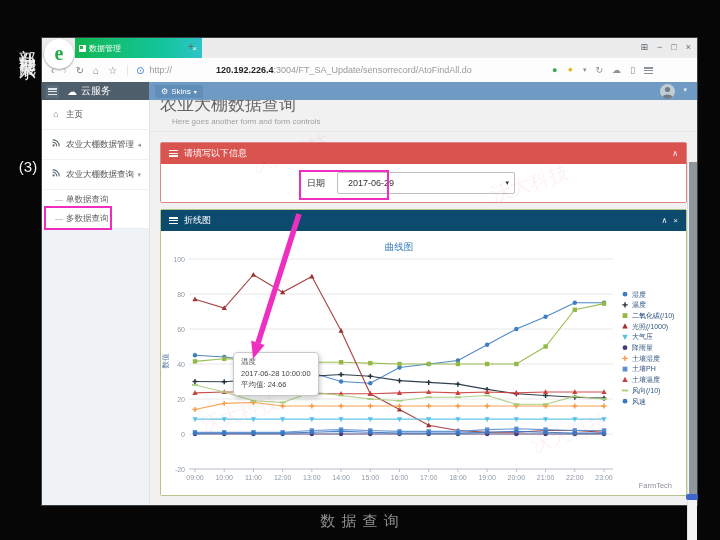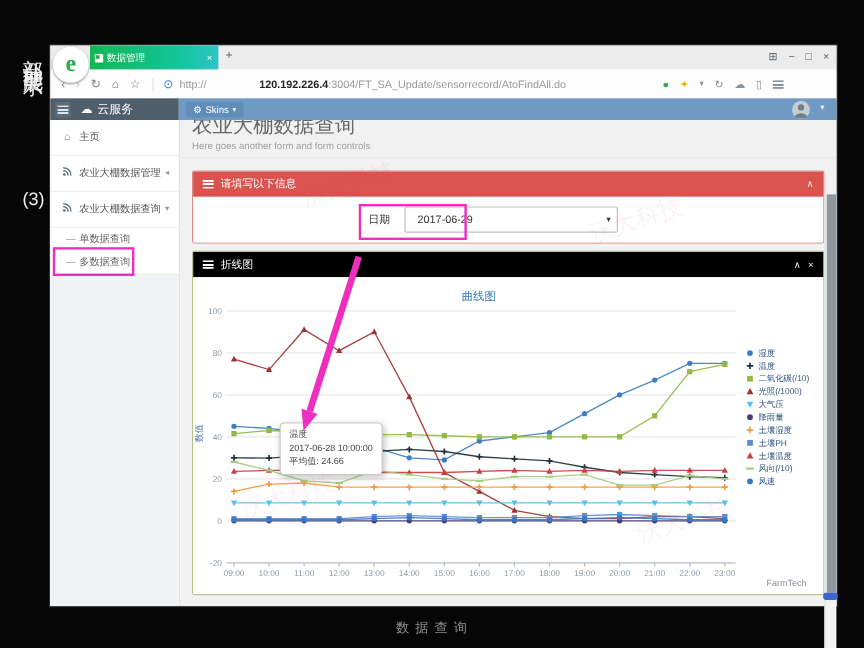--- a/index.html
+++ b/index.html
@@ -5,30 +5,30 @@
   html,body{margin:0;padding:0;}
   body{width:720px;height:540px;background:#060606;overflow:hidden;
        font-family:"Liberation Sans","DejaVu Sans",sans-serif;position:relative;}
   .wm{position:absolute;font-size:20px;color:rgba(210,70,130,.07);transform:rotate(-18deg);
       pointer-events:none;z-index:50;}
   
   .side-label{position:absolute;left:14px;top:36px;color:#f0f0f0;font-size:17px;
       writing-mode:vertical-rl;text-orientation:upright;letter-spacing:3px;line-height:26px;}
   .side-label-suffix{position:absolute;left:14px;top:158px;color:#f0f0f0;font-size:15px;width:28px;text-align:center;}
   .slide-caption{position:absolute;bottom:9px;left:0;width:100%;text-align:center;color:#8f8f8f;
-      font-size:11px;letter-spacing:1px;}
+      font-size:15px;letter-spacing:1px;}
   
   .browser{position:absolute;left:42px;top:38px;width:655px;height:467px;background:#fff;
       box-shadow:0 0 0 1px #3a3f44;}
   .topstrip{position:absolute;left:143px;top:0;right:0;height:6px;background:#8a97a5;}
   .tabbar{position:absolute;left:0;top:0;width:100%;height:20px;background:#ececec;}
   .elogo{position:absolute;left:2px;top:1px;width:30px;height:30px;background:#fff;border-radius:50%;
       z-index:5;box-shadow:0 1px 2px rgba(0,0,0,.4);color:#27aa48;font-weight:bold;font-size:20px;
       text-align:center;line-height:29px;font-family:"Liberation Serif","DejaVu Serif",serif;}
-  .tab{position:absolute;left:33px;top:0;width:107px;height:20px;
+  .tab{position:absolute;left:33px;top:0;width:127px;height:20px;
       background:linear-gradient(90deg,#11b752,#13c59c 70%,#2fc3c9);color:#fff;font-size:8px;
       display:flex;align-items:center;padding:0 4px;box-sizing:border-box;}
   .tab-ico{width:7px;height:7px;background:#fdfdfd;border-radius:1px;margin-right:3px;position:relative;}
   .tab-ico:after{content:"";position:absolute;left:1px;top:1px;width:3px;height:3px;background:#2fae4a;}
   .tab-title{flex:1;overflow:hidden;white-space:nowrap;}
   .tab-close{color:#eafff3;font-size:8px;padding:0 1px;}
   .newtab{position:absolute;left:146px;top:4px;color:#666;font-size:10px;line-height:10px;}
   .winctl{position:absolute;right:6px;top:5px;display:flex;gap:9px;color:#5d6a74;font-size:9px;line-height:9px;}
   .urlbar{position:absolute;left:0;top:20px;width:100%;height:24px;background:#fdfdfd;
       border-bottom:1px solid #dcdcdc;display:flex;align-items:center;font-size:10px;color:#7a828a;}
@@ -63,27 +63,27 @@
   .sitem{height:29px;line-height:29px;border-bottom:1px solid #f1f1f1;padding-left:9px;
       display:flex;align-items:center;gap:5px;position:relative;}
   .sitem .arr{position:absolute;right:8px;color:#999;font-size:7px;}
   .subitem{height:19px;line-height:19px;padding-left:13px;color:#666;display:flex;align-items:center;gap:3px;}
   .subdash{color:#9a9a9a;font-size:8px;}
   .sfill{flex:1;background:#f0f3f5;border-top:1px solid #ececec;}
   .sico{color:#5f6b74;font-size:9px;width:10px;text-align:center;}
   
   .content{flex:1;overflow:hidden;padding:0 10px 0 10px;position:relative;}
   .pagetitle{font-size:17px;color:#666;font-weight:normal;margin:-7px 0 1px 0;}
-  .pagesub{font-size:8px;color:#a0a0a0;margin:0 0 5px 0;}
+  .pagesub{font-size:8px;color:#a0a0a0;margin:0 0 5px 12px;}
   .titlerule{border:none;border-top:1px solid #e6e6e6;margin:0 -10px 10px -10px;}
   .panel{border-radius:2px;margin-bottom:6px;}
   .panel-red{border:1px solid #dd8784;}
   .panel-red .phead{background:#d9534f;}
   .panel-green{border:1px solid #b3c487;}
-  .panel-green .phead{background:#000000;}
+  .panel-green .phead{background:#0c4a6e;}
   .phead{height:21px;display:flex;align-items:center;color:#fff;font-size:9px;padding:0 8px;gap:6px;}
   .phead .sp{flex:1;}
   .phead .pico{font-size:8px;color:#f6efef;}
   .pbody{background:#fff;position:relative;}
   .formrow{height:38px;display:flex;align-items:center;}
   .datelabel{margin-left:146px;font-size:9px;font-weight:normal;color:#333;}
   .dateselect{margin-left:12px;width:166px;height:20px;border:1px solid #bfbfbf;border-radius:2px;
       font-size:9px;color:#333;display:flex;align-items:center;padding-left:10px;position:relative;
       background:#fff;}
   .dateselect .arr{position:absolute;right:5px;font-size:7px;color:#333;}

